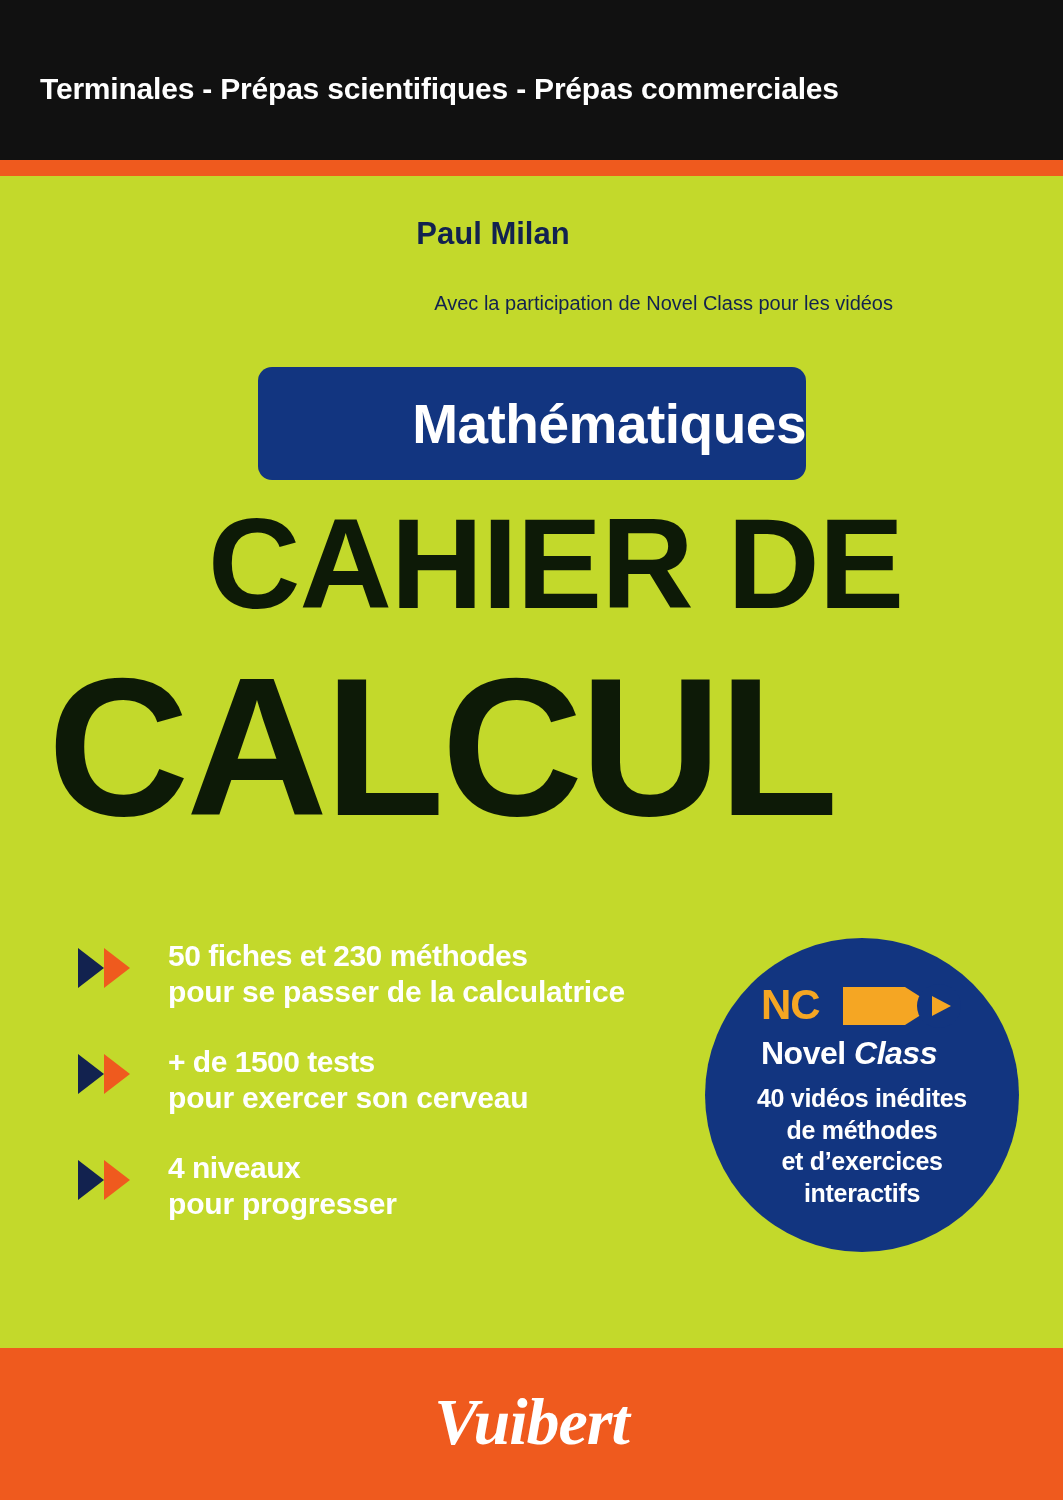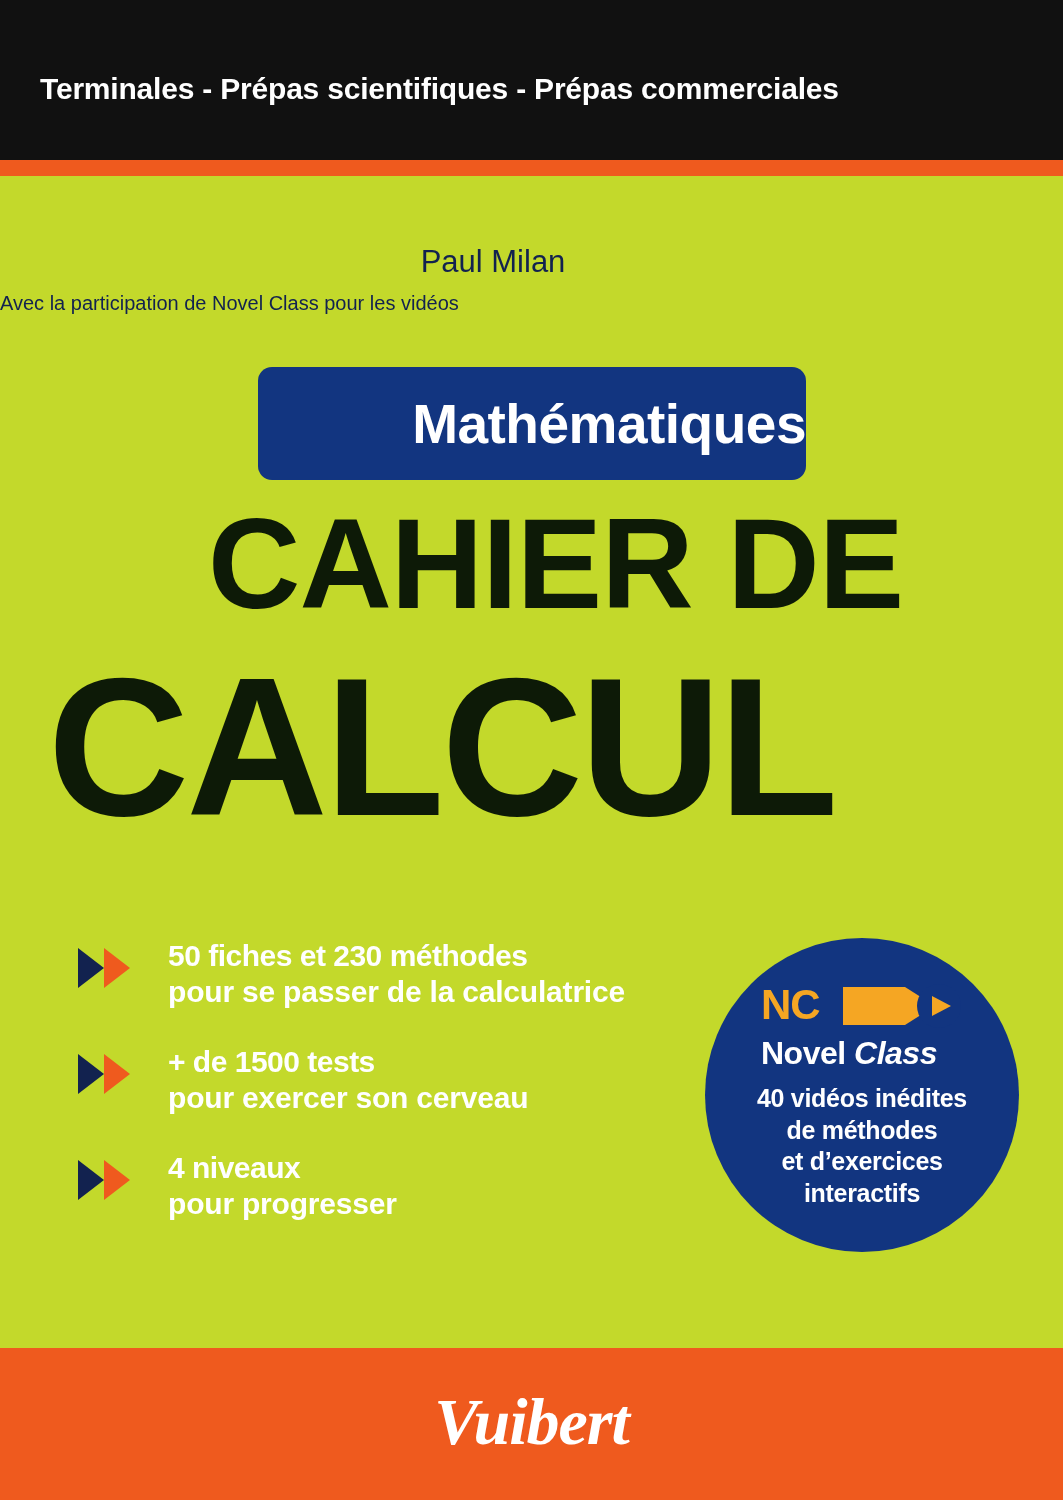--- a/index.html
+++ b/index.html
@@ -40,32 +40,32 @@
     position: absolute;
     left: 0; top: 160px;
     width: 1063px;
     height: 16px;
     background: #ef5a1e;
   }
 
   
   .author {
     position: absolute;
-    left: 0; top: 244px;
+    left: 0; top: 216px;
     width: 986px;
     text-align: center;
     font-size: 31px;
-    font-weight: normal;
+    font-weight: bold;
     color: #12224f;
   }
   .author-sub {
     position: absolute;
     left: 0; top: 292px;
     width: 893px;
-    text-align: left;
+    text-align: right;
     font-size: 20px;
     color: #12224f;
   }
 
   
   .subject-badge {
     position: absolute;
     left: 258px; top: 367px;
     width: 548px;
     height: 113px;

